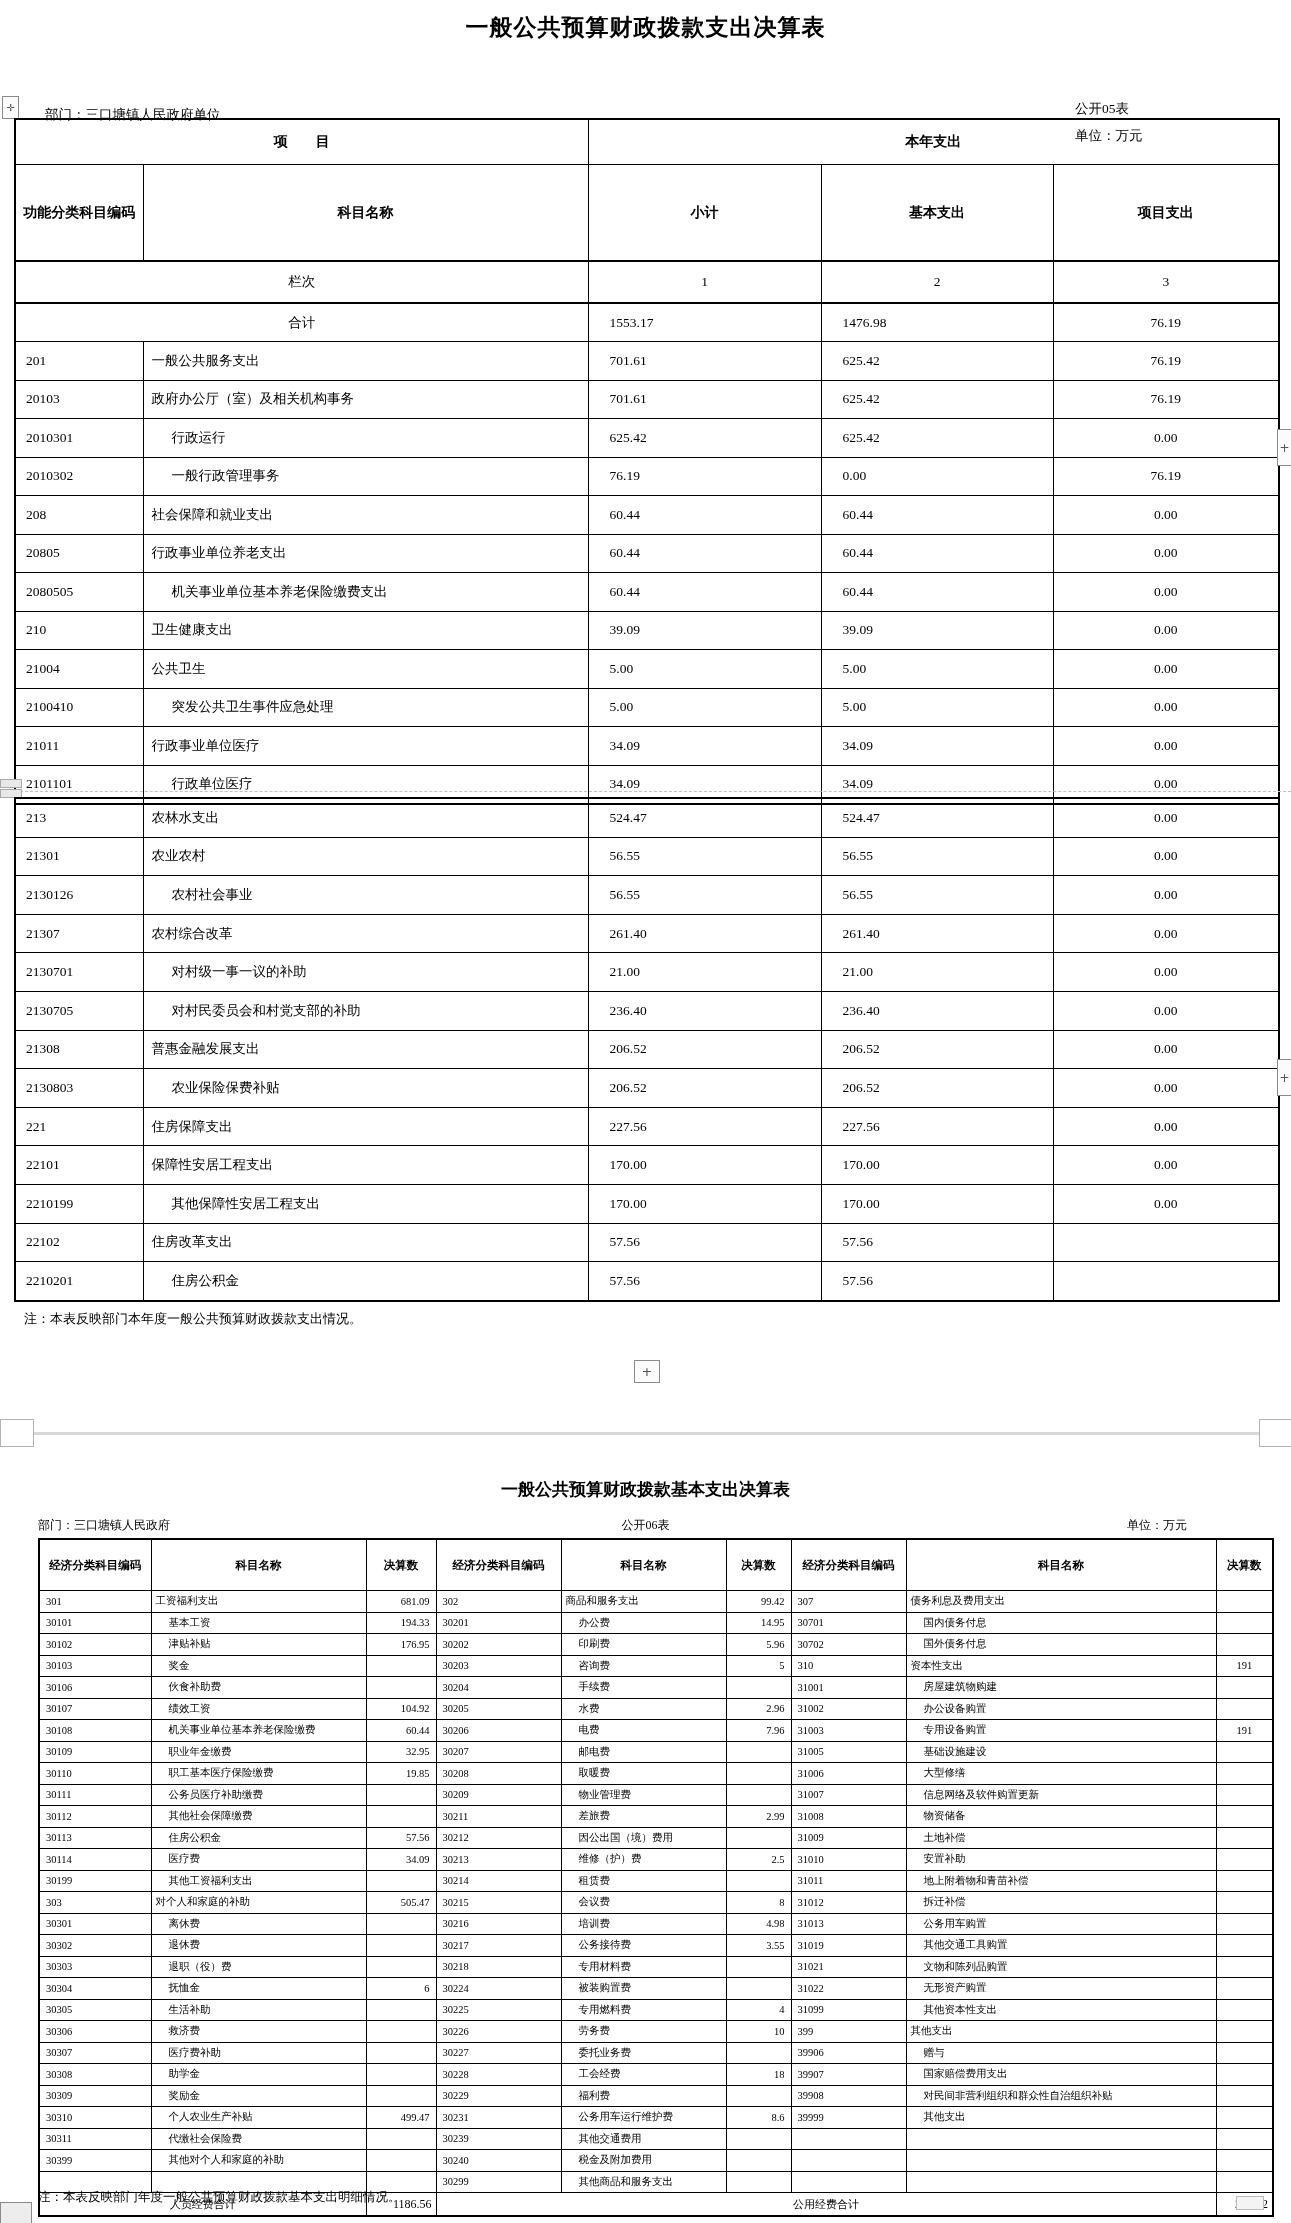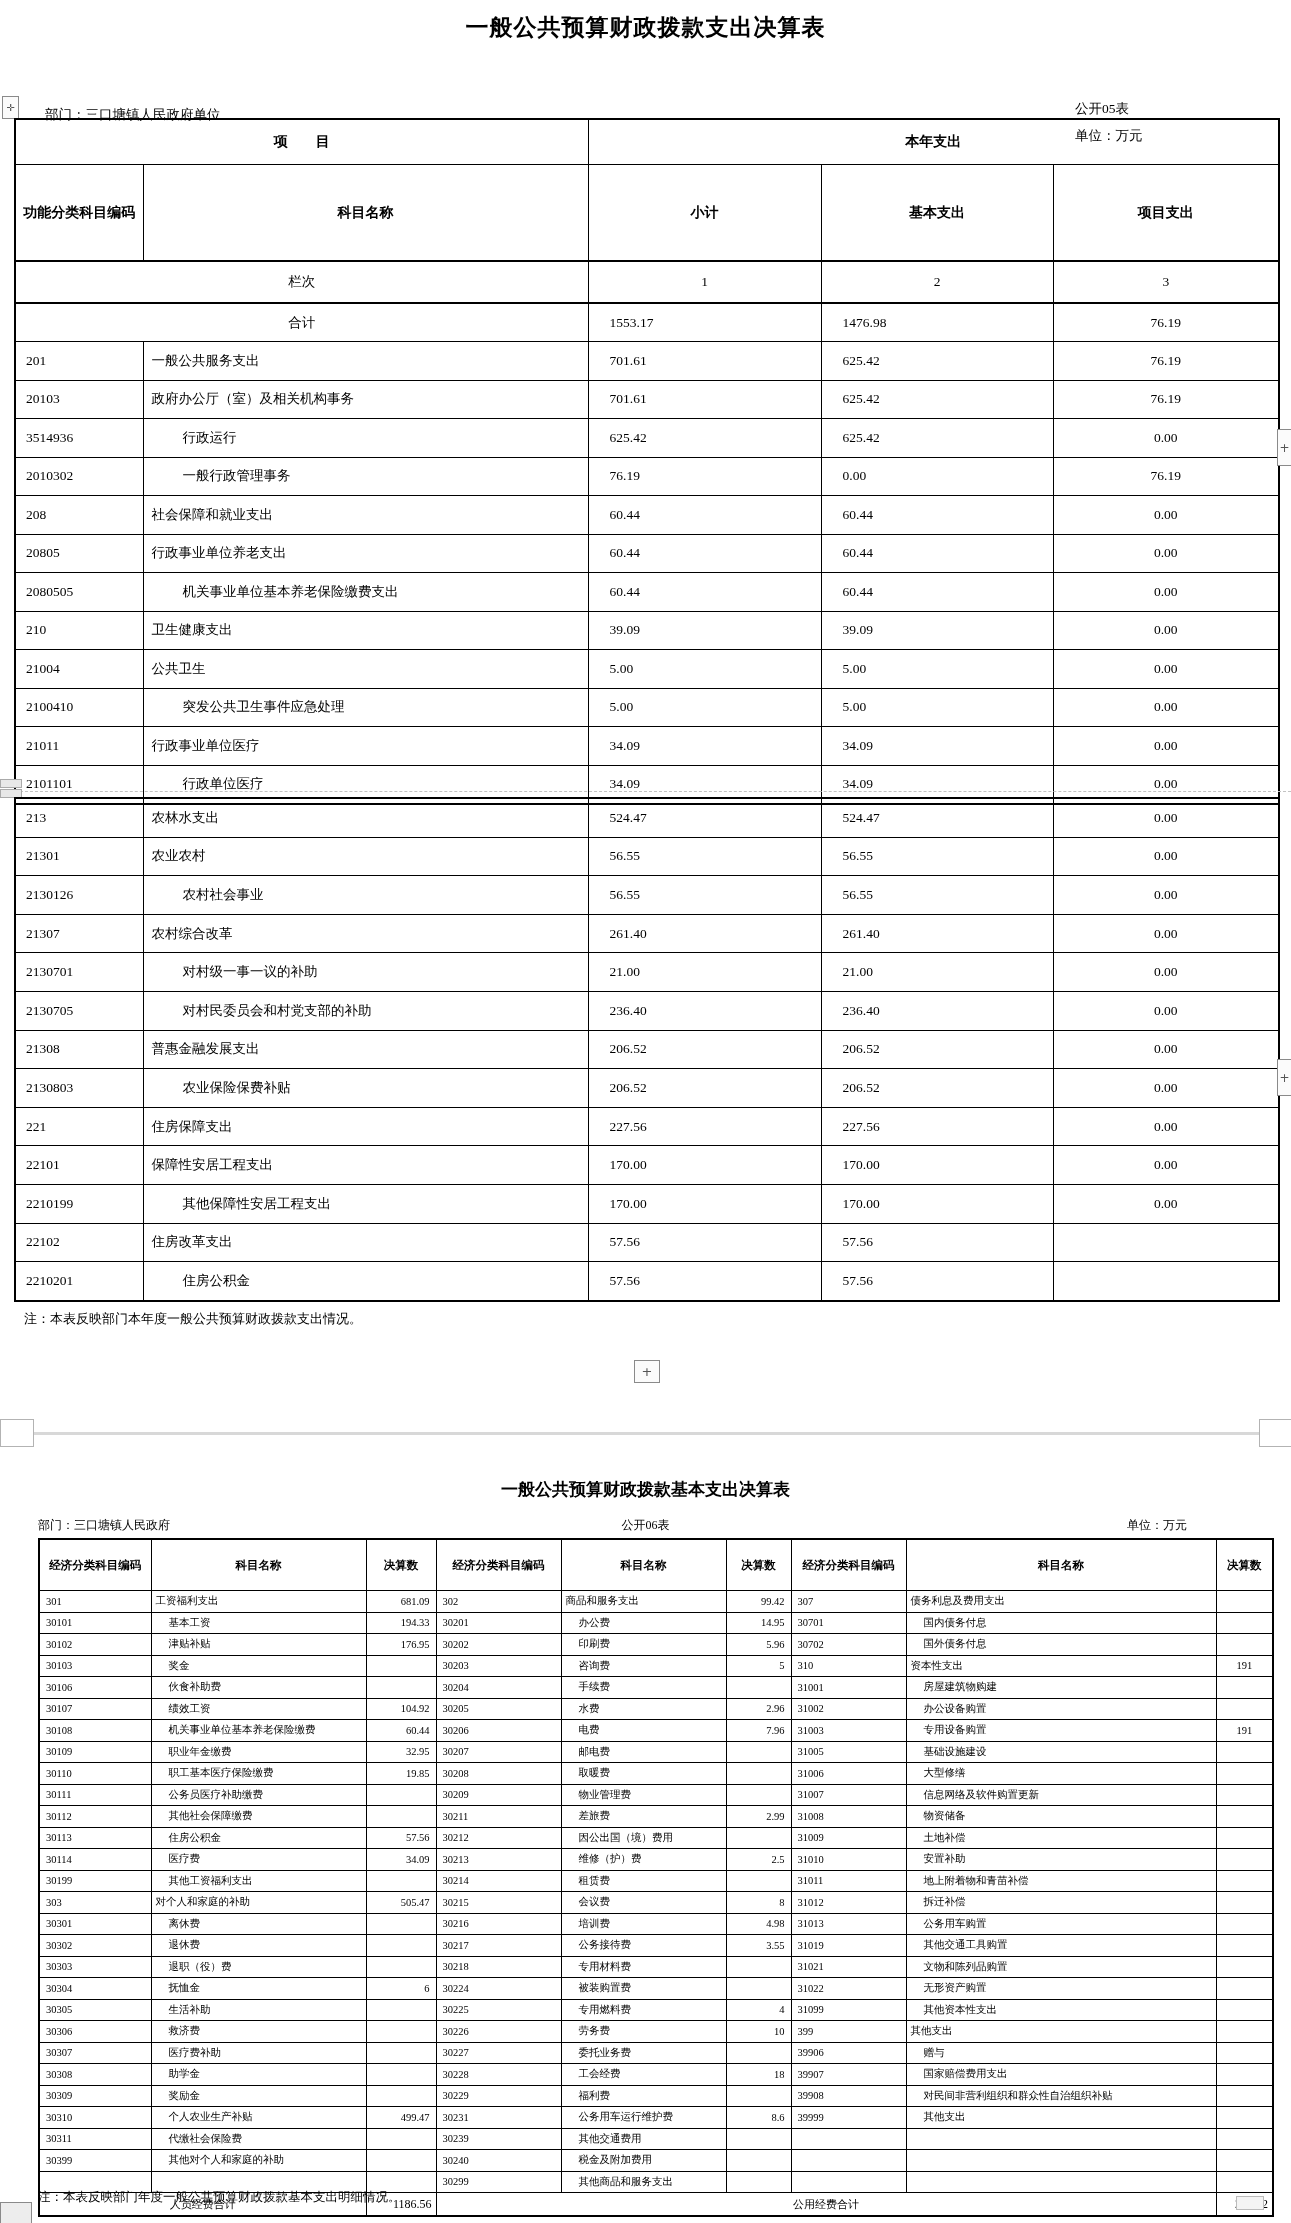--- a/index.html
+++ b/index.html
@@ -17,21 +17,21 @@
   .t1 th{font-weight:bold;font-size:14px;text-align:center;white-space:normal;line-height:1.5;}
   .t1 td{font-size:13.5px;}
   .t1 .hr1{height:45px;}
   .t1 .hr2{height:97px;}
   .t1 .lanci-row td{height:40px;text-align:center;border-bottom:2px solid #000;}
   .t1 .total-row td{height:37px;}
   .t1 tr.drow td{height:37.5px;}
   .t1b2 tr.drow td{height:37.6px;}
   .t1 td.code{text-align:left;padding-left:10px;}
   .t1 td.name{text-align:left;padding-left:8px;}
-  .t1 td.name.ind{padding-left:39px;}
+  .t1 td.name.ind{padding-left:28px;}
   .t1 td.vL{text-align:left;padding-left:21px;}
   .t1 td.vC{text-align:center;}
   .t1 td.center{text-align:center;}
 
   
   .t2{width:1234px;border:2px solid #000;}
   .t2 th{font-weight:bold;font-size:11.5px;text-align:center;white-space:normal;line-height:1.45;height:50px;}
   .t2 td{font-size:10.5px;height:20.5px;}
   .t2 td.code{text-align:left;padding-left:6px;}
   .t2 td.name{text-align:left;padding-left:4px;}
@@ -112,21 +112,21 @@
           <td class="vC">76.19</td>
         </tr>
         <tr class="drow">
           <td class="code">20103</td>
           <td class="name">政府办公厅（室）及相关机构事务</td>
           <td class="vL">701.61</td>
           <td class="vL">625.42</td>
           <td class="vC">76.19</td>
         </tr>
         <tr class="drow">
-          <td class="code">3514936</td>
+          <td class="code">2010301</td>
           <td class="name ind">行政运行</td>
           <td class="vL">625.42</td>
           <td class="vL">625.42</td>
           <td class="vC">0.00</td>
         </tr>
         <tr class="drow">
           <td class="code">2010302</td>
           <td class="name ind">一般行政管理事务</td>
           <td class="vL">76.19</td>
           <td class="vL">0.00</td>

